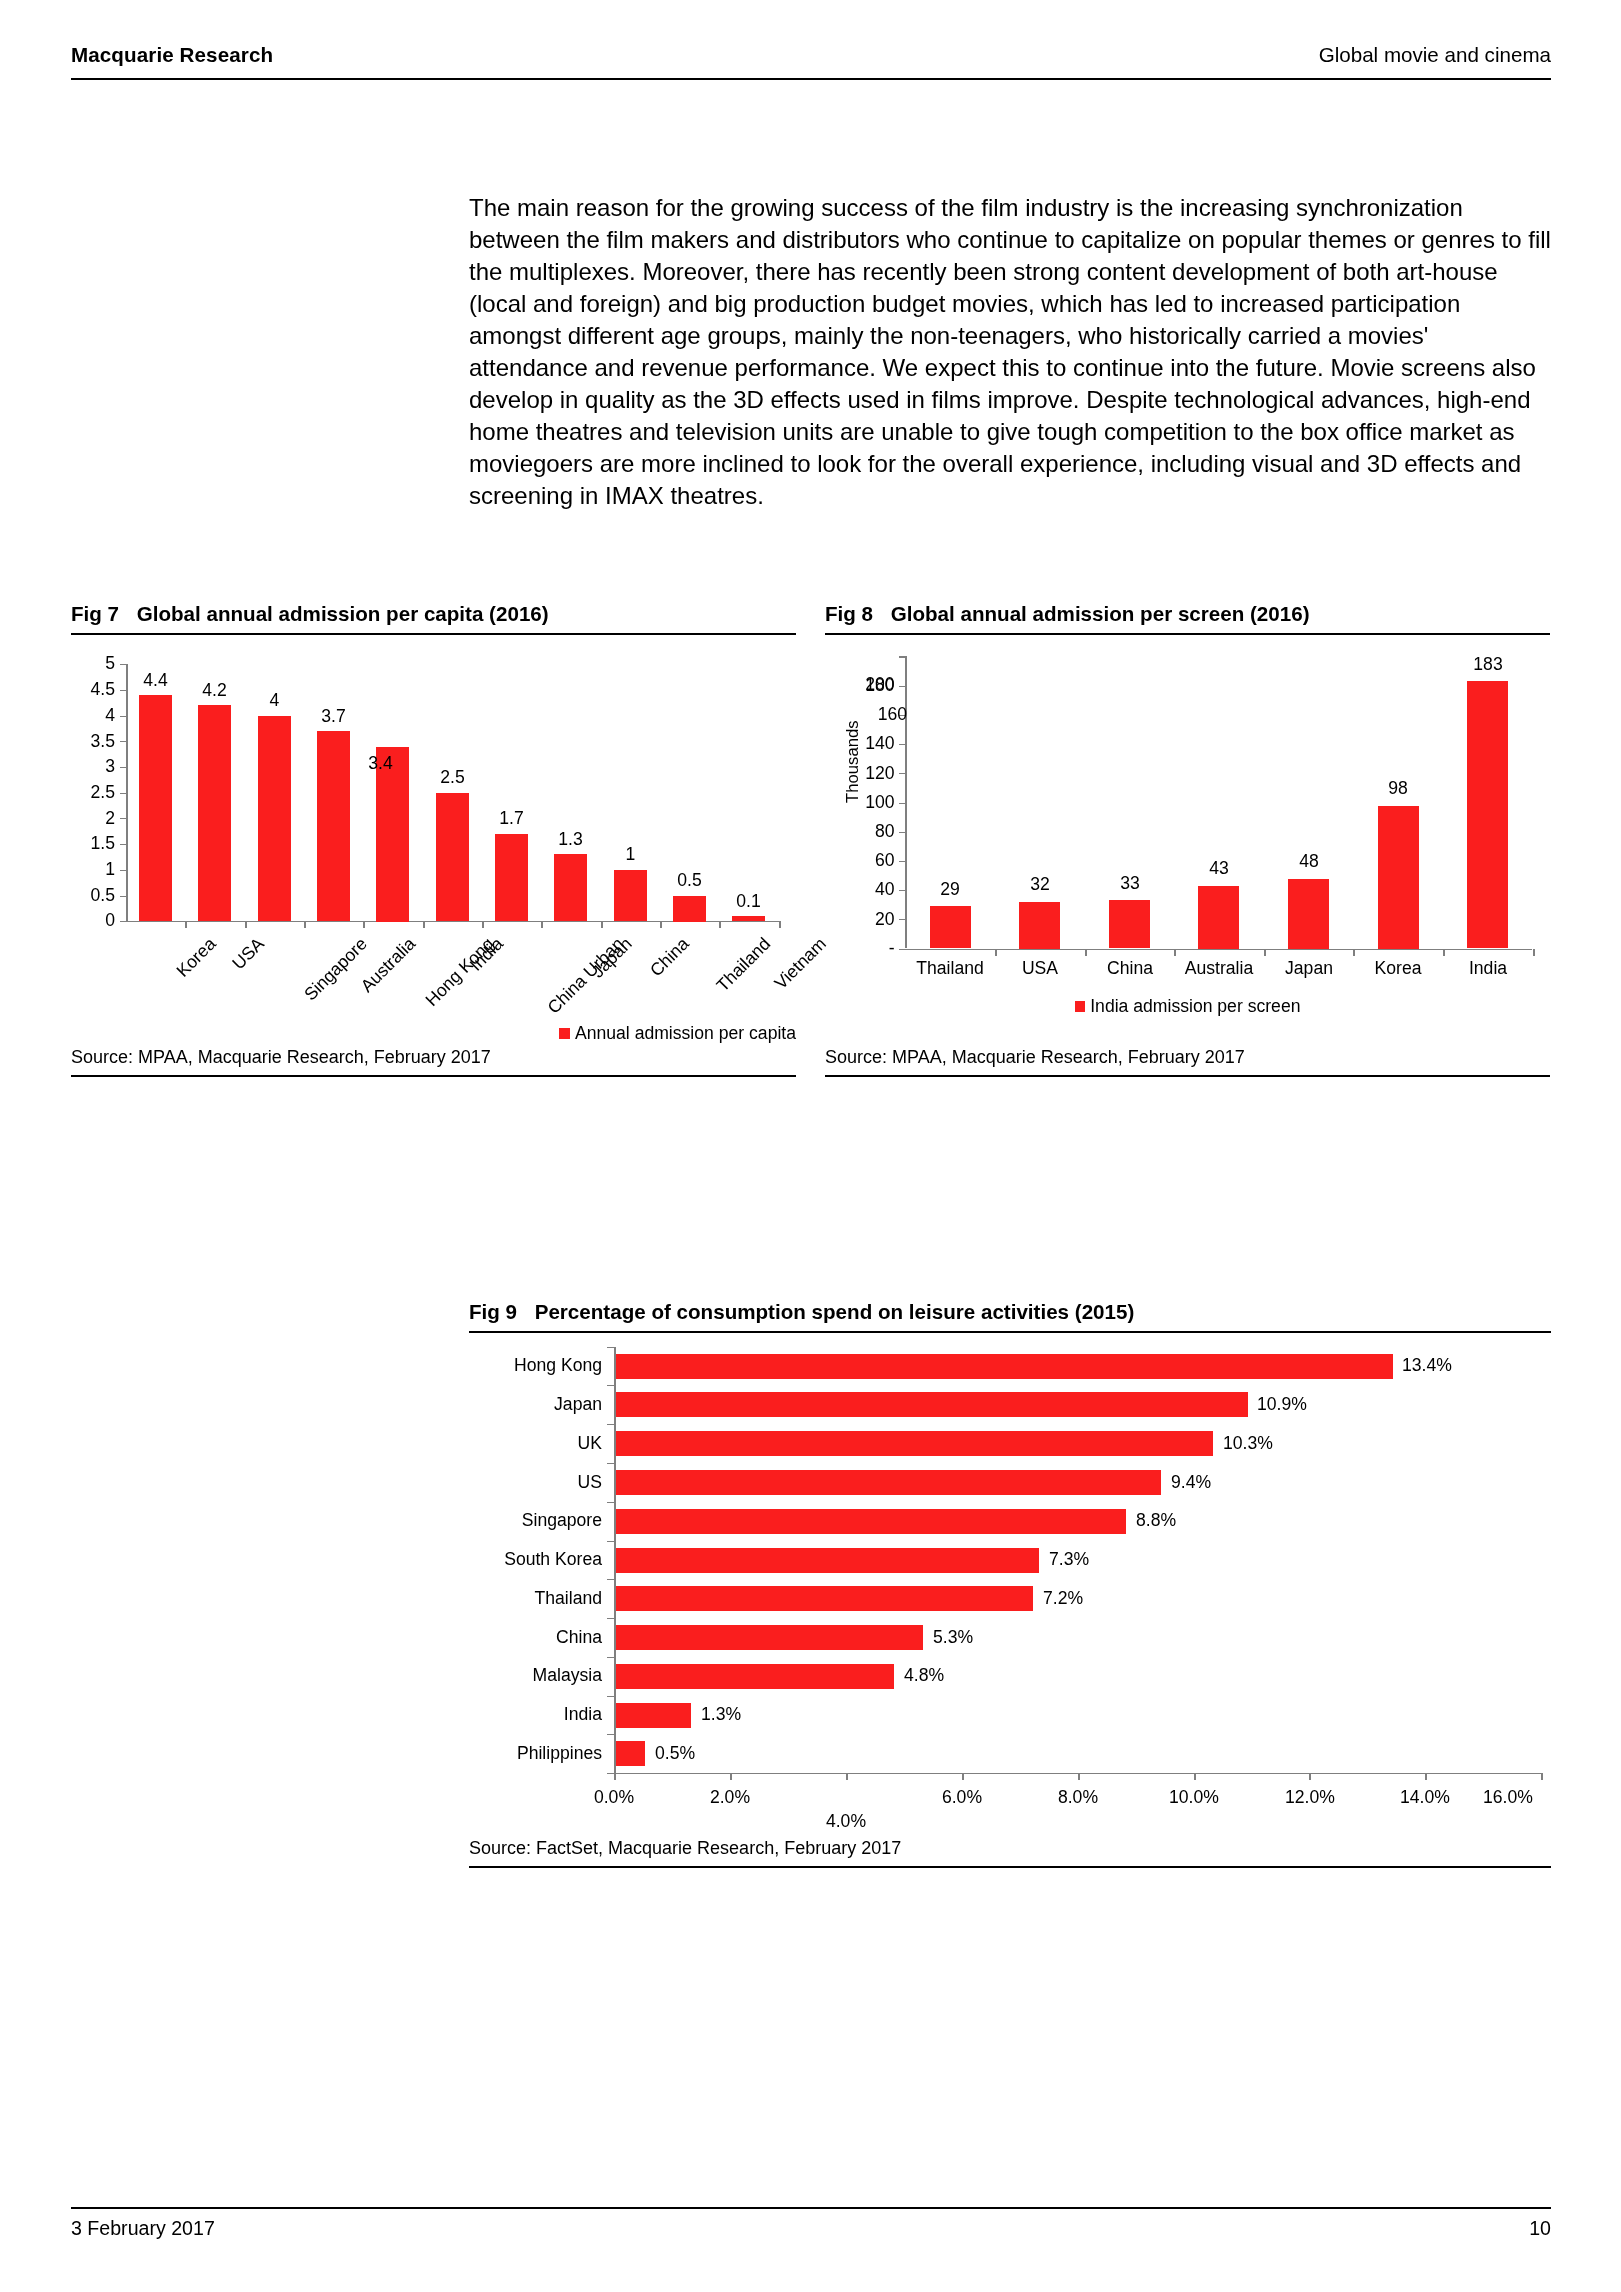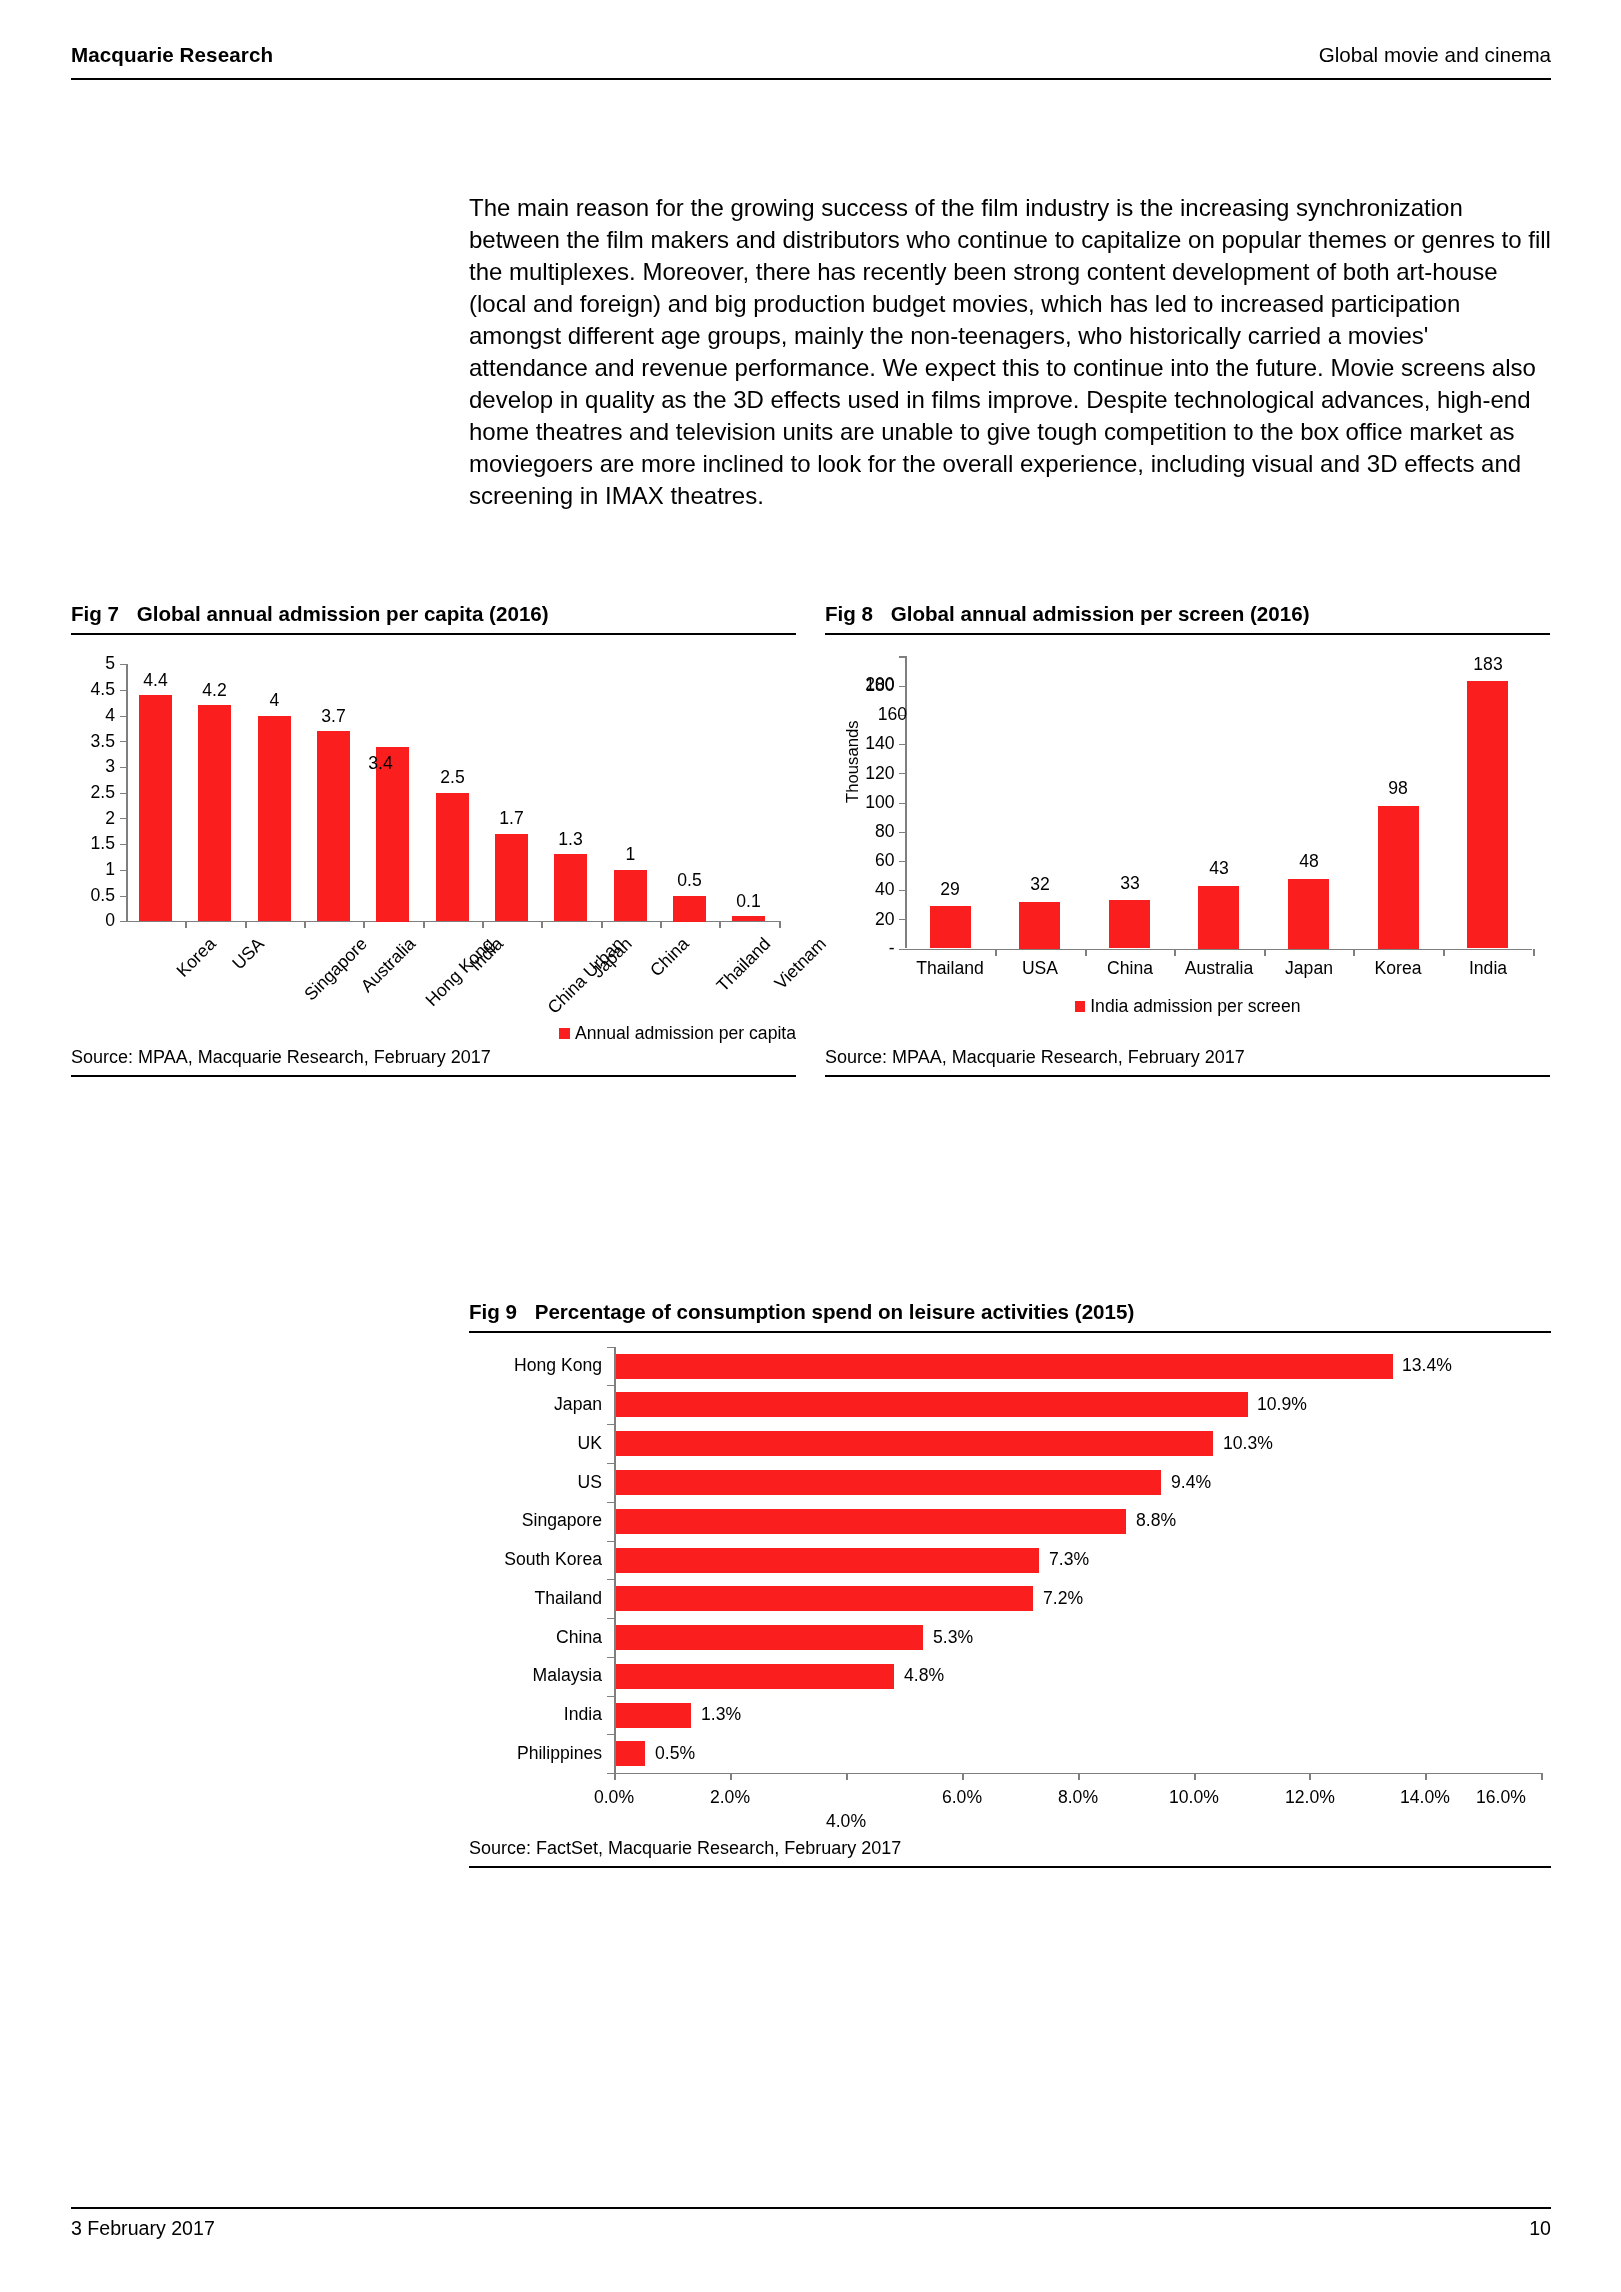--- a/index.html
+++ b/index.html
@@ -346,21 +346,21 @@
         <div class="xlabel" style="left: 439px; top: 456px; width: 108px; text-align: center;">6.0%</div>
         <div class="tick" style="left: 609px; top: 440px; width: 1.5px; height: 6.9px;"></div>
         <div class="xlabel" style="left: 555px; top: 456px; width: 108px; text-align: center;">8.0%</div>
         <div class="tick" style="left: 725px; top: 440px; width: 1.5px; height: 6.9px;"></div>
         <div class="xlabel" style="left: 671px; top: 456px; width: 108px; text-align: center;">10.0%</div>
         <div class="tick" style="left: 840px; top: 440px; width: 1.5px; height: 6.9px;"></div>
         <div class="xlabel" style="left: 787px; top: 456px; width: 108px; text-align: center;">12.0%</div>
         <div class="tick" style="left: 956px; top: 440px; width: 1.5px; height: 6.9px;"></div>
         <div class="xlabel" style="left: 902px; top: 456px; width: 108px; text-align: center;">14.0%</div>
         <div class="tick" style="left: 1072px; top: 440px; width: 1.5px; height: 6.9px;"></div>
-        <div class="xlabel" style="left: 978px; top: 456px; width: 108px; text-align: center;">16.0%</div>
+        <div class="xlabel" style="left: 1014px; top: 456px; width: 108px; text-align: left;">16.0%</div>
         <div class="bar" style="left: 147px; top: 21px; width: 777px; height: 25px;"></div>
         <div class="bar-value" style="left: 933px; top: 24px; text-align: left;">13.4%</div>
         <div class="tick" style="left: 138px; top: 13.7px; width: 6.9px; height: 1.5px;"></div>
         <div class="ylabel" style="left: 0px; top: 24px; width: 133px;">Hong Kong</div>
         <div class="bar" style="left: 147px; top: 59px; width: 632px; height: 25px;"></div>
         <div class="bar-value" style="left: 788px; top: 63px; text-align: left;">10.9%</div>
         <div class="tick" style="left: 138px; top: 52px; width: 6.9px; height: 1.5px;"></div>
         <div class="ylabel" style="left: 0px; top: 63px; width: 133px;">Japan</div>
         <div class="bar" style="left: 147px; top: 98px; width: 597px; height: 25px;"></div>
         <div class="bar-value" style="left: 754px; top: 102px; text-align: left;">10.3%</div>

